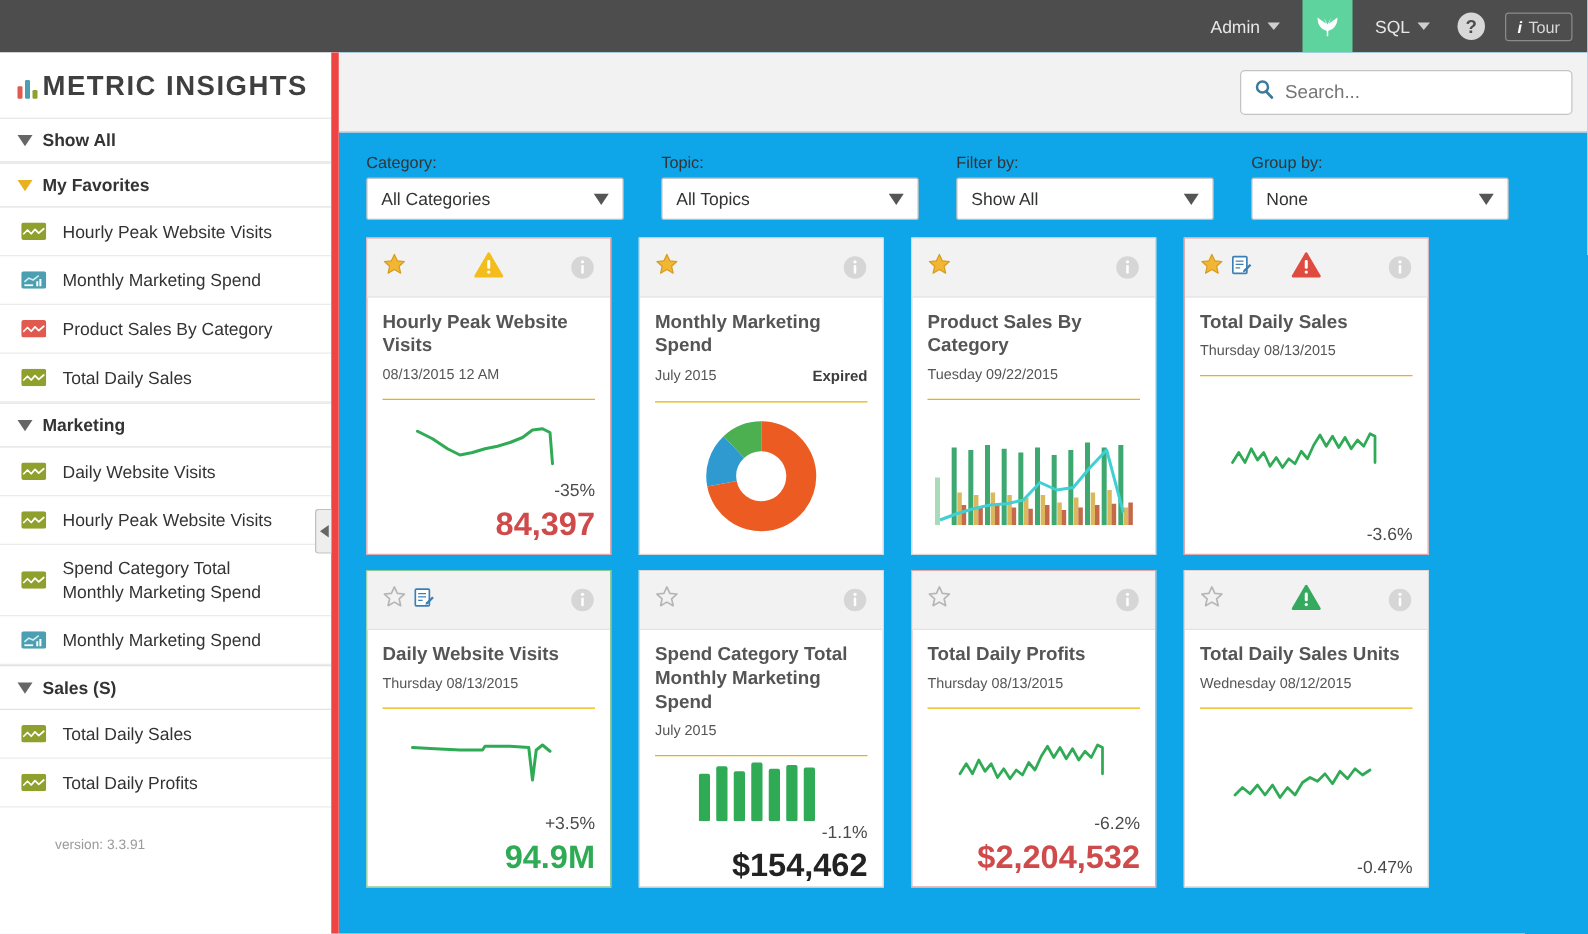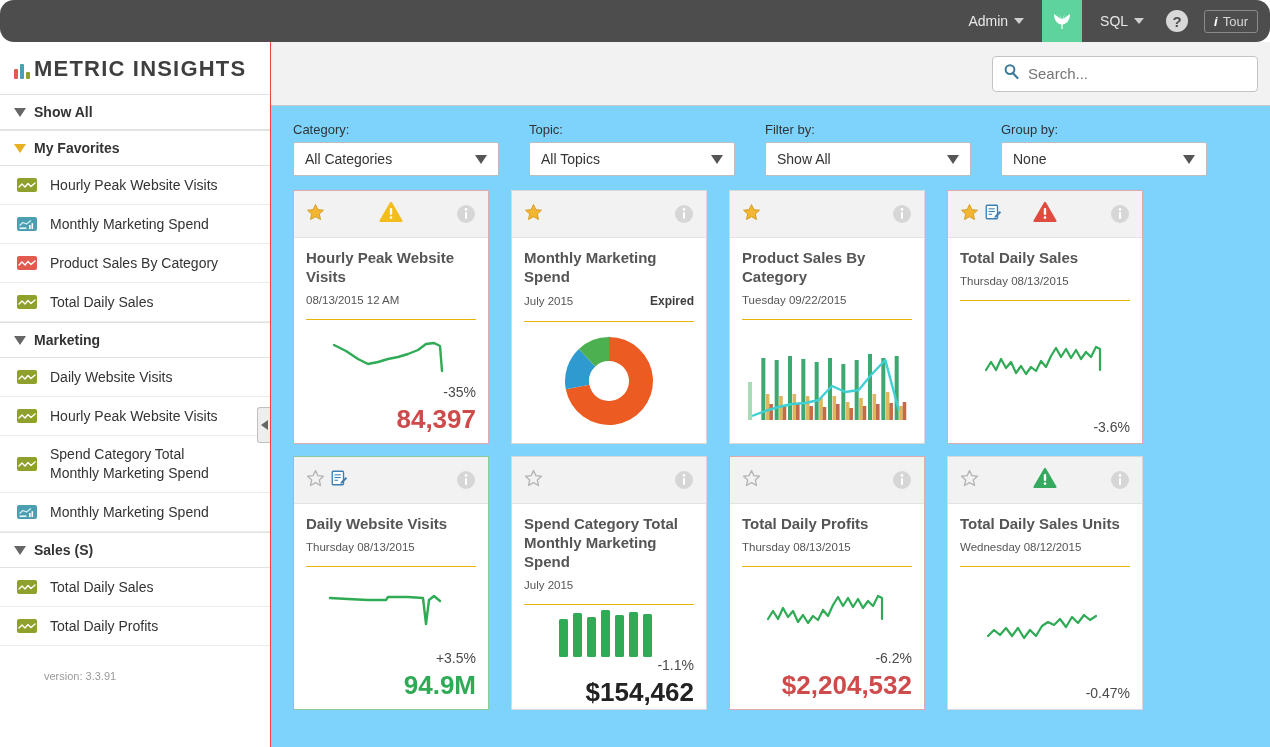--- a/index.html
+++ b/index.html
@@ -8,21 +8,20 @@
     font-family: "Liberation Sans", sans-serif;
     background: #ffffff; overflow: hidden;
   }
   body { display: flex; flex-direction: column; }
 
   
   .topbar {
     height: 42px; background: #4d4d4d; flex: 0 0 42px;
     display: flex; align-items: center; justify-content: flex-end;
     padding-right: 12px;
-    border-radius: 14px;
   }
   .tb-item {
     color: #e8e8e8; font-size: 14px; display: flex; align-items: center;
     gap: 6px; padding: 0 12px; height: 42px; cursor: pointer;
   }
   .caret-down {
     width: 0; height: 0; border-left: 5px solid transparent;
     border-right: 5px solid transparent; border-top: 6px solid #cfcfcf;
     display: inline-block;
   }
@@ -43,21 +42,21 @@
     gap: 5px; margin-left: 6px; cursor: pointer;
   }
   .tb-tour .i-glyph { font-style: italic; font-weight: bold; color: #fff; }
 
   
   .split { flex: 1; display: flex; min-height: 0; }
 
   
   .sidebar {
     width: 271px; flex: 0 0 271px; background: #fff;
-    border-right: 1px solid #ef4444; position: relative;
+    border-right: 6px solid #ef4444; position: relative;
     display: flex; flex-direction: column; overflow: hidden;
   }
   .brand {
     padding: 14px 12px 12px 14px; display: flex; align-items: center; gap: 4px;
   }
   .brand-mark { display: flex; align-items: flex-end; gap: 2px; height: 19px; }
   .brand-mark i { display: block; width: 4px; border-radius: 1px; }
   .brand-text {
     font-size: 22px; font-weight: bold; letter-spacing: 1.2px; color: #3f3f3f;
   }
@@ -92,21 +91,21 @@
     background: #eeeeee; border: 1px solid #c0c0c0; border-right: none;
     border-radius: 3px 0 0 3px; display: flex; align-items: center;
     justify-content: center; cursor: pointer;
   }
   .collapse-handle .ct {
     width: 0; height: 0; border-top: 5px solid transparent;
     border-bottom: 5px solid transparent; border-right: 7px solid #666;
   }
 
   
-  .main { flex: 1; display: flex; flex-direction: column; min-width: 0; background:#7dd3fc; }
+  .main { flex: 1; display: flex; flex-direction: column; min-width: 0; background:#0ea5e9; }
   .searchbar {
     height: 64px; flex: 0 0 64px; background: #f2f2f2;
     border-bottom: 1px solid #c9c9c9;
     display: flex; align-items: center; justify-content: flex-end;
     padding-right: 12px;
   }
   .search-wrap {
     width: 266px; height: 36px; background: #fff; border: 1px solid #c4c4c4;
     border-radius: 4px; display: flex; align-items: center; padding: 0 10px;
     gap: 8px;

